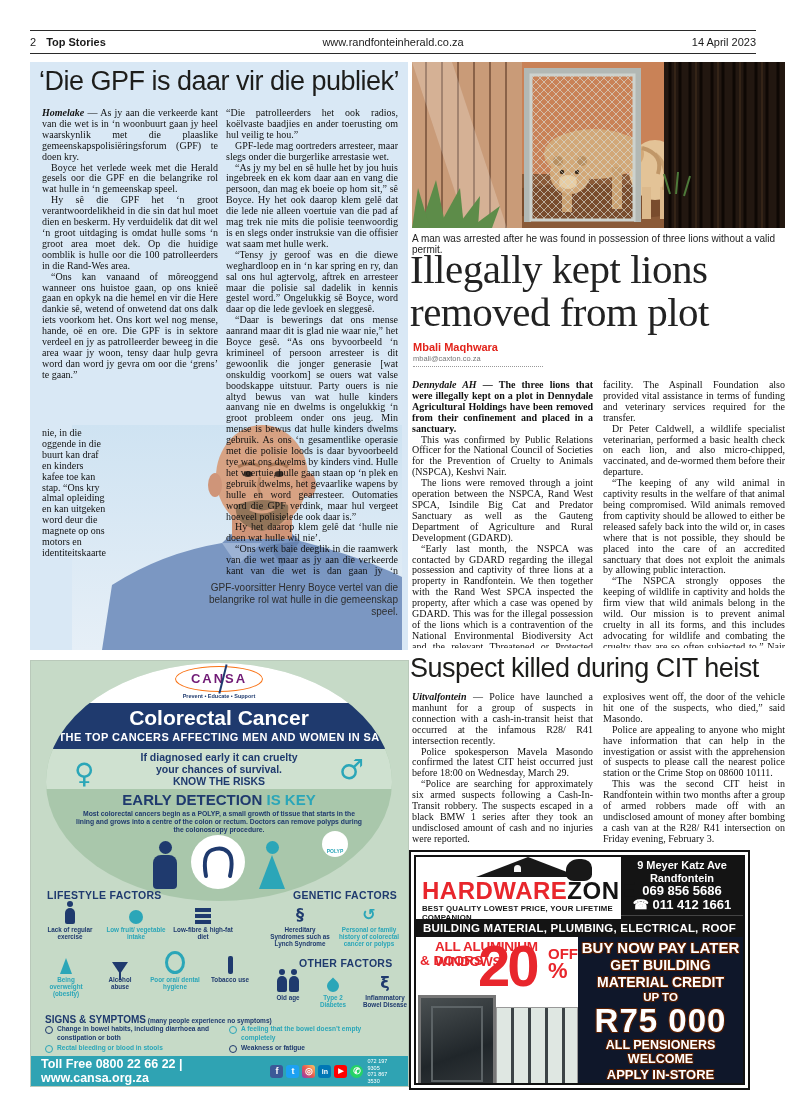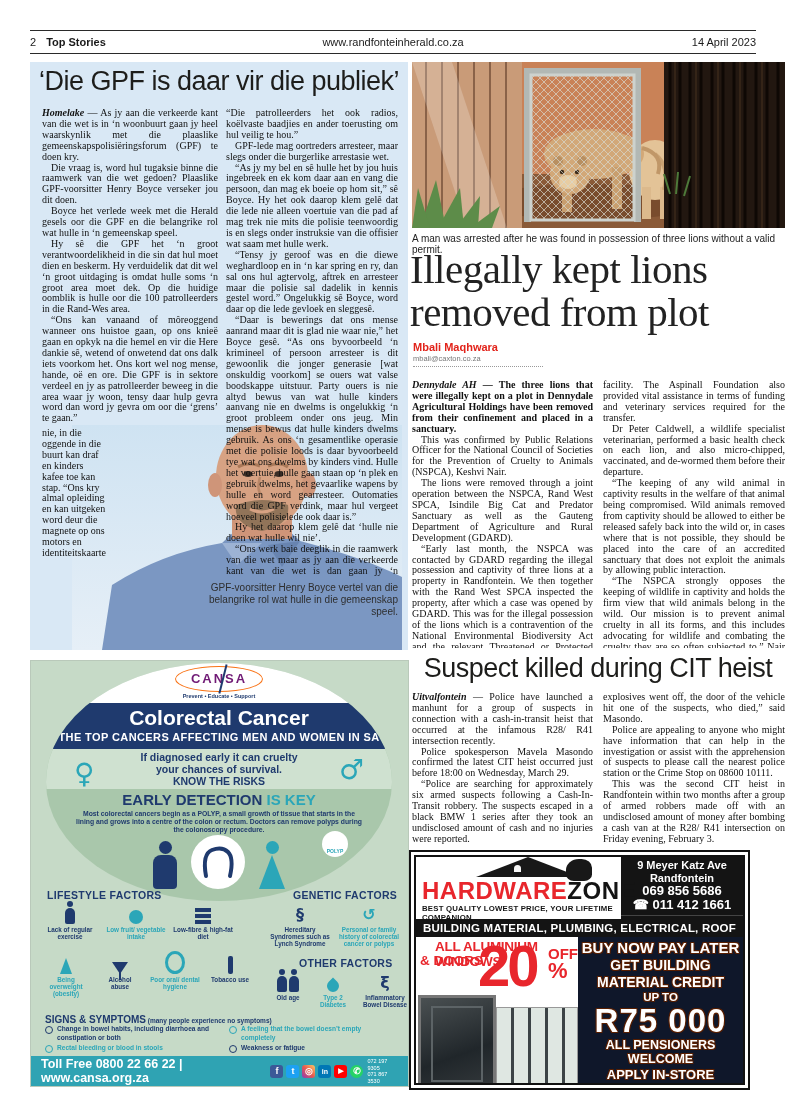--- a/index.html
+++ b/index.html
@@ -42,21 +42,21 @@
   .byline{position:absolute;left:413px;top:341px;width:180px;}
   .byline .bn{font-size:11px;font-weight:bold;color:#e2231a;}
   .byline .be{font-size:7.5px;color:#777;margin-top:1px;}
   .byline .dots{border-bottom:1.5px dotted #999;width:130px;margin-top:3px;}
   .lions-c1{left:412px;top:380px;width:181px;height:268px;}
   .lions-c2{left:603px;top:380px;width:182px;height:268px;}
   .bold-lead{font-weight:bold;}
 
   
   .cit-h{position:absolute;left:410px;top:653px;width:376px;margin:0;
-         font-family:"Liberation Sans",sans-serif;font-weight:400;font-size:27px;color:#1d1d1b;letter-spacing:-0.5px;text-align:center;}
+         font-family:"Liberation Sans",sans-serif;font-weight:400;font-size:27px;color:#1d1d1b;letter-spacing:-0.5px;}
   .cit-c1{left:412px;top:692px;width:181px;height:152px;}
   .cit-c2{left:603px;top:692px;width:182px;height:152px;}
 
   
   .cansa{position:absolute;left:30px;top:660px;width:377px;height:425px;background:#c6dac7;
          border:1px solid #b9c9ba;overflow:hidden;}
   .cansa .circle{position:absolute;left:15px;top:2px;width:346px;height:238px;border-radius:50%;
                  overflow:hidden;background:#a9c7ab;}
   .cansa .band-w{position:absolute;left:0;top:0;width:100%;height:40px;background:#ffffff;text-align:center;}
   .cansa .band-b{position:absolute;left:0;top:40px;width:100%;height:46px;background:#1f3a6e;text-align:center;}
@@ -189,21 +189,20 @@
       <path d="M196,41 Q208,36 216,42" stroke="#a97858" stroke-width="3" fill="none"></path>
       <ellipse cx="176" cy="49" rx="4.5" ry="3" fill="#3a2d25"></ellipse>
       <ellipse cx="207" cy="49" rx="4.5" ry="3" fill="#3a2d25"></ellipse>
       <path d="M188,52 Q184,66 190,70" stroke="#b98767" stroke-width="2.5" fill="none"></path>
       <path d="M164,80 Q190,70 216,80 Q219,100 190,106 Q161,100 164,80 Z" fill="#8d7256" opacity="0.95"></path>
       <path d="M178,84 Q190,90 202,84" stroke="#d7a283" stroke-width="3" fill="none"></path>
     </svg>
 
     <div class="col gpf-c1">
       <p class="nolead"><span class="loc">Homelake</span> <span>— As jy aan die verkeerde kant van die wet is in ‘n woonbuurt gaan jy heel waarskynlik met die plaaslike gemeenskapspolisiëringsforum (GPF) te doen kry.</span></p>
-      <p>Die vraag is, word hul tugaksie binne die raamwerk van die wet gedoen? Plaaslike GPF-voorsitter Henry Boyce verseker jou dit doen.</p>
       <p>Boyce het verlede week met die Herald gesels oor die GPF en die belangrike rol wat hulle in ‘n gemeenskap speel.</p>
       <p>Hy sê die GPF het ‘n groot verantwoordelikheid in die sin dat hul moet dien en beskerm. Hy verduidelik dat dit wel ‘n groot uitdaging is omdat hulle soms ‘n groot area moet dek. Op die huidige oomblik is hulle oor die 100 patrolleerders in die Rand-Wes area.</p>
       <p>“Ons kan vanaand of môreoggend wanneer ons huistoe gaan, op ons knieë gaan en opkyk na die hemel en vir die Here dankie sê, wetend of onwetend dat ons dalk iets voorkom het. Ons kort wel nog mense, hande, oë en ore. Die GPF is in sektore verdeel en jy as patrolleerder beweeg in die area waar jy woon, tensy daar hulp gevra word dan word jy gevra om oor die ‘grens’ te gaan.”</p>
 
     </div>
 
     <div class="gpf-wrap">nie, in die oggende in die buurt kan draf en kinders kafee toe kan stap. “Ons kry almal opleiding en kan uitgeken word deur die magnete op ons motors en identiteitskaarte.</div>
 
     <div class="col gpf-c2">
       <p class="nolead">“Die patrolleerders het ook radios, koëlvaste baadjies en ander toerusting om hul veilig te hou.”</p>

